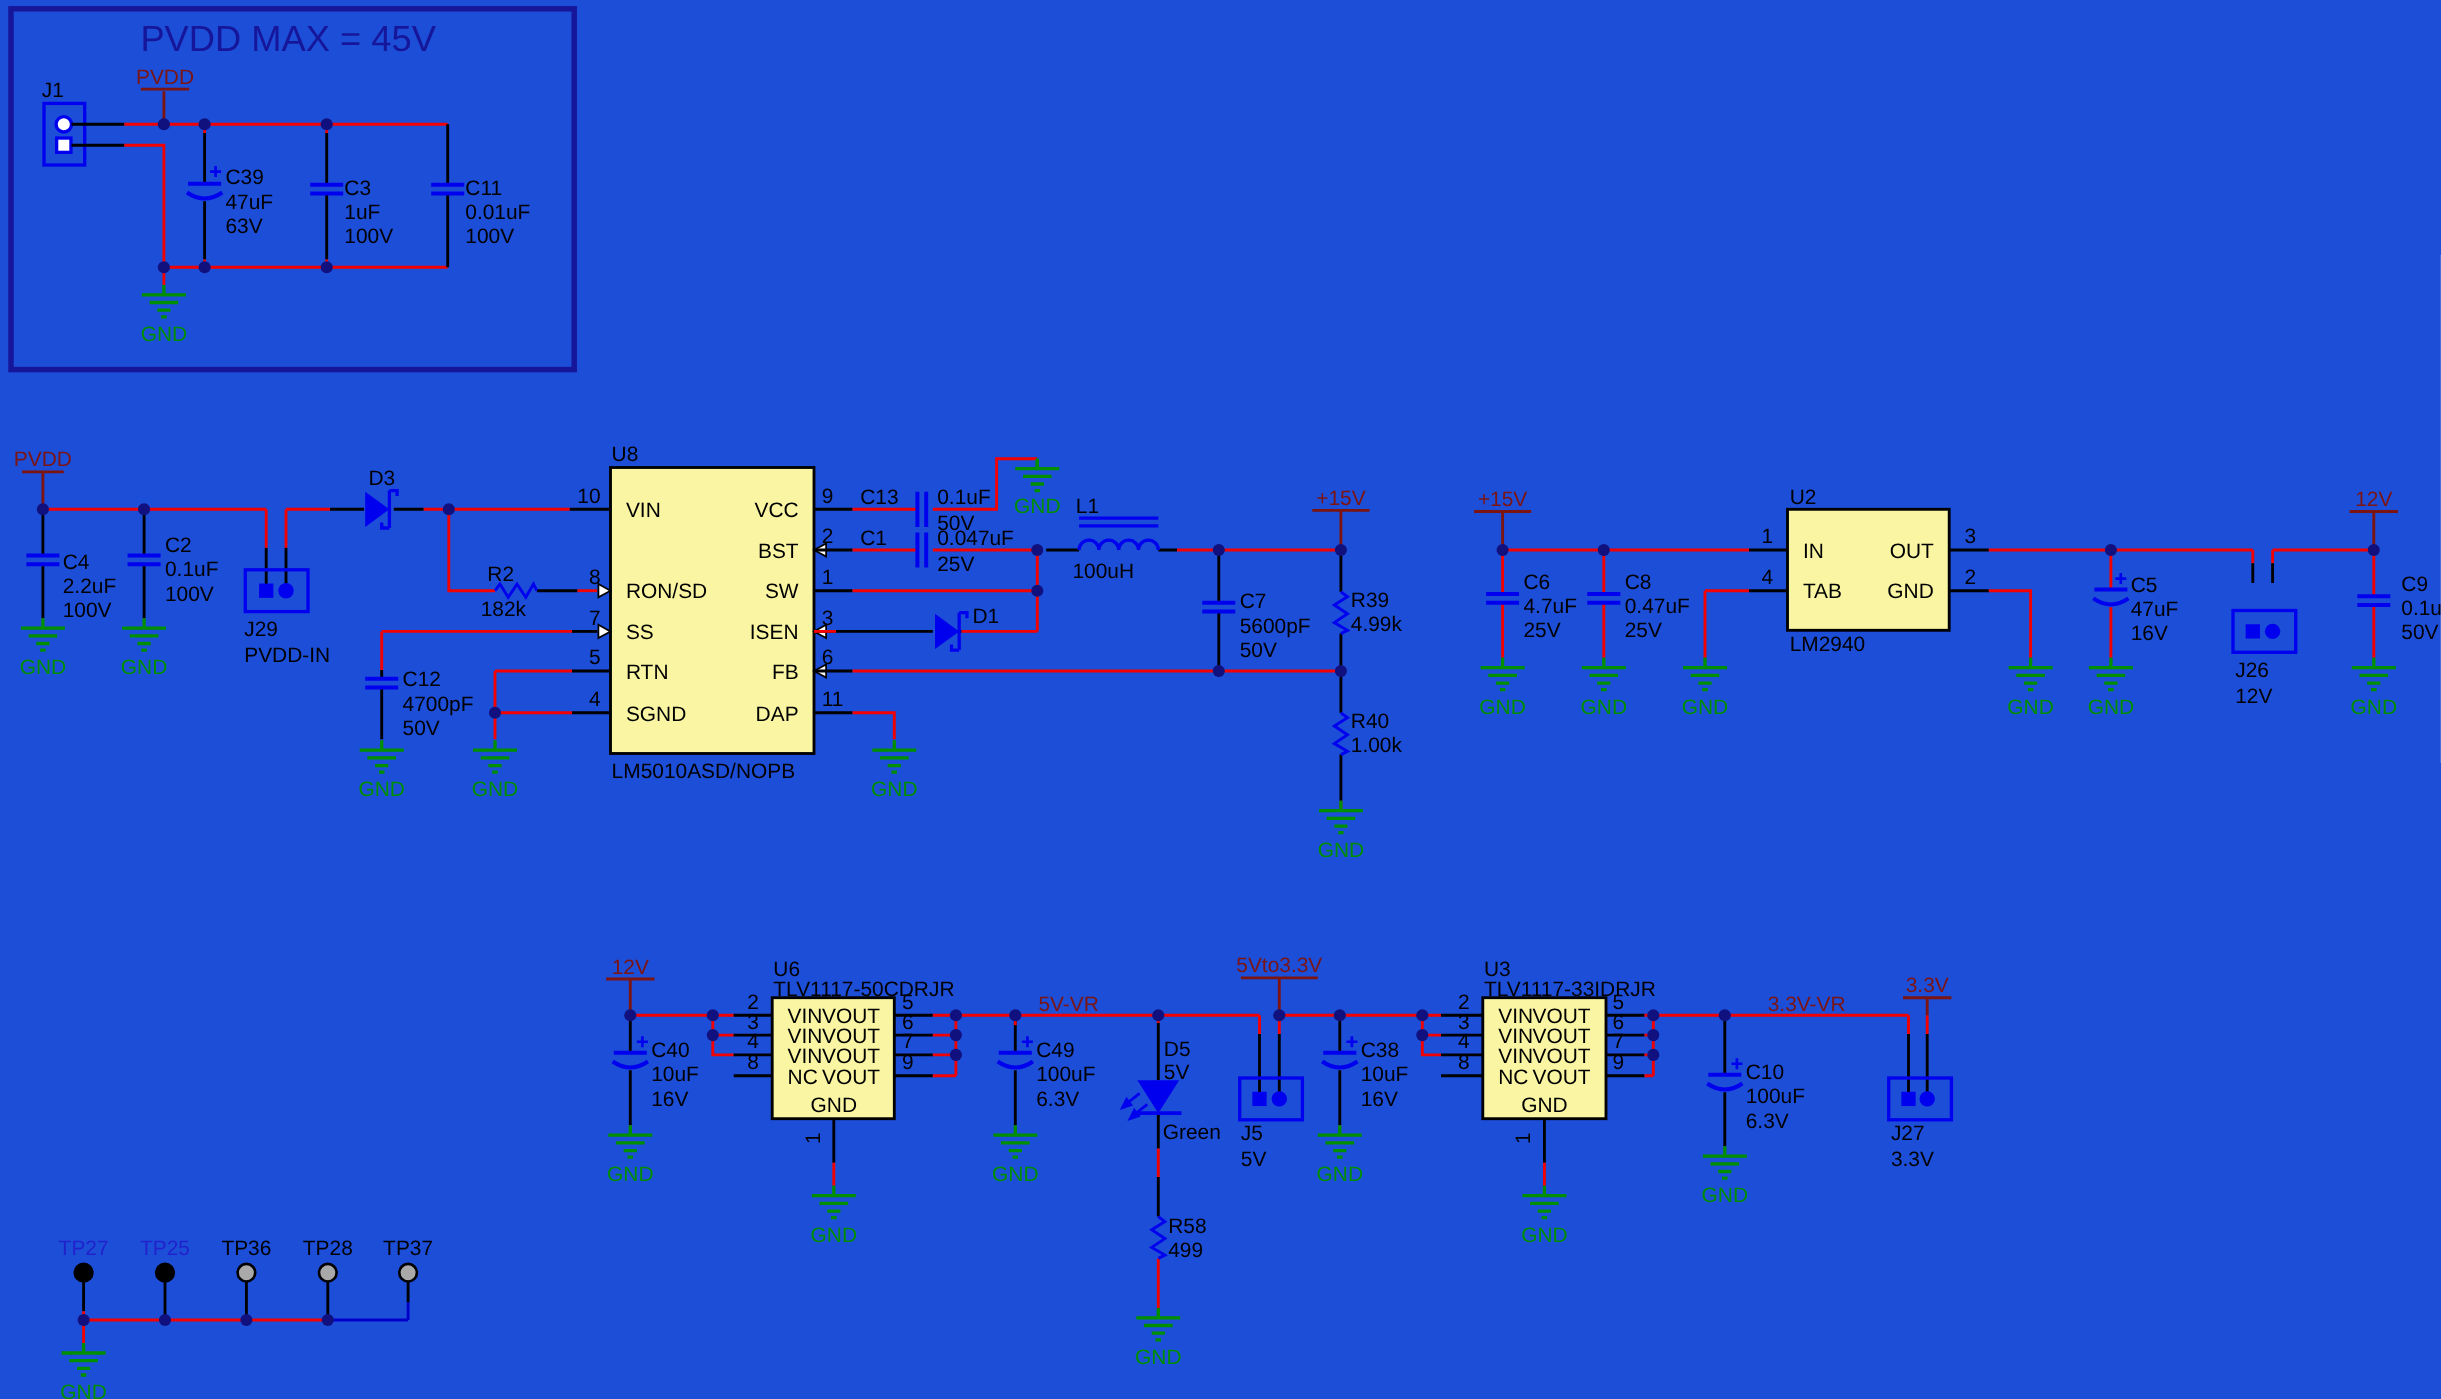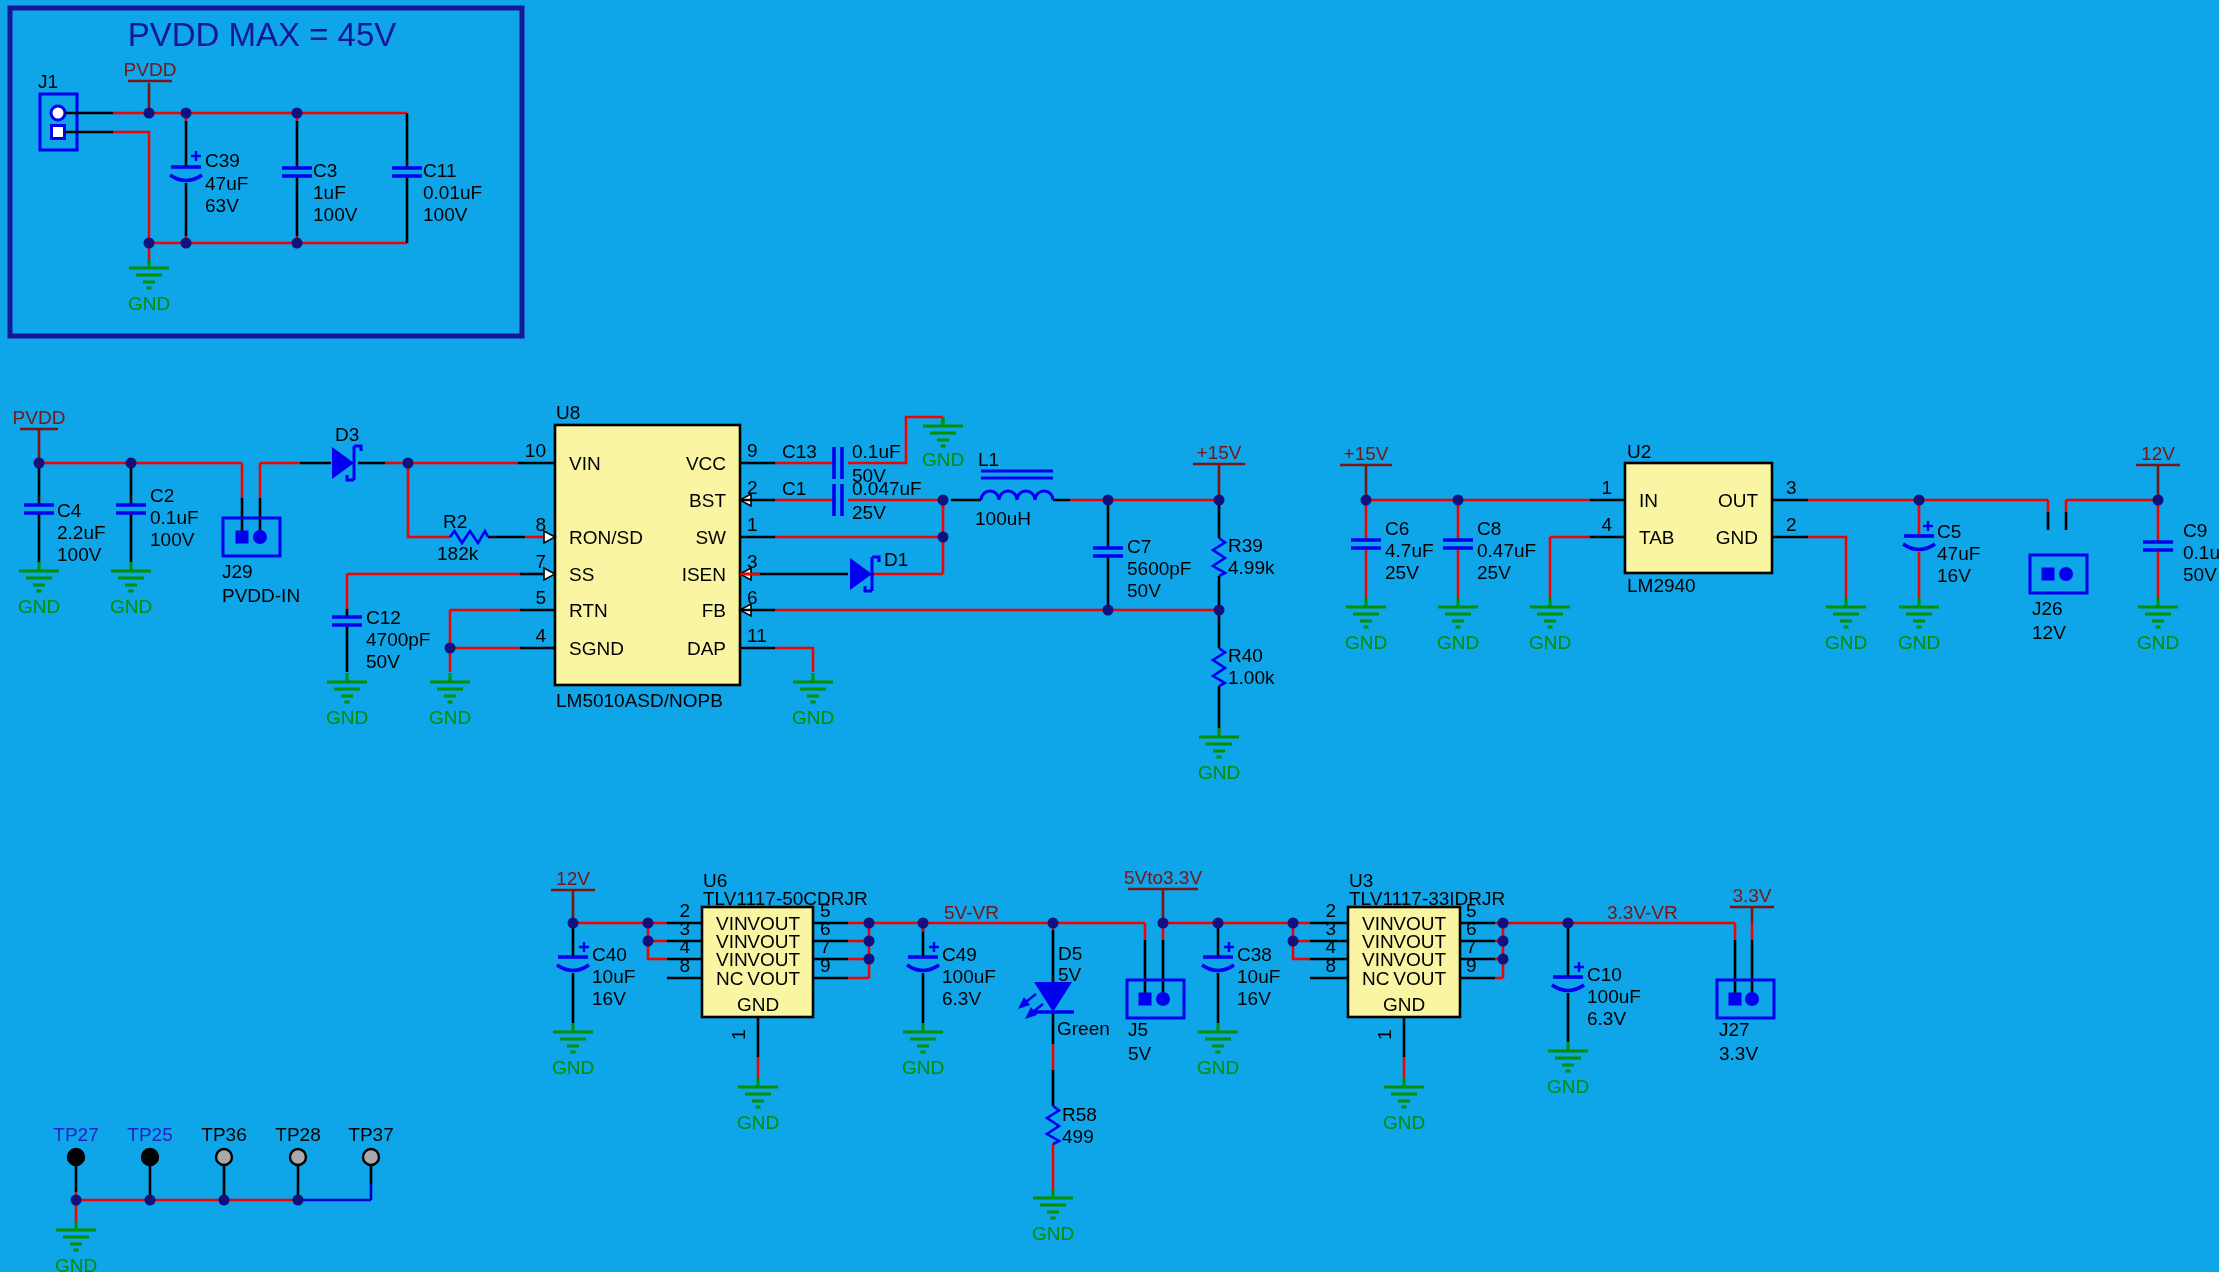--- a/index.html
+++ b/index.html
@@ -1,20 +1,20 @@
 <!DOCTYPE html>
 <html style="--wire: #f30000; --bus: #0000c8; --maroon: #7c1412; --green: #008f00; --comp: #0000ee; --dot: #10107e; --icfill: #f9f5a3; --frame: #16169b; --tpblue: #2222cc;"><head>
 <meta charset="utf-8">
 <style>
   :root{
     --wire:#f30000; --bus:#0000c8; --maroon:#7c1412; --green:#008f00;
     --comp:#0000ee; --dot:#10107e; --icfill:#f9f5a3; --frame:#16169b; --tpblue:#2222cc;
   }
   html,body{margin:0;padding:0;background:#fff}
-  #sheet{position:relative;width:2219px;height:1272px;background:#0ea5e9;overflow:hidden}
+  #sheet{position:relative;width:2219px;height:1272px;background:#1d4ed8;overflow:hidden}
   svg{position:absolute;left:0;top:0}
   text{font-family:"Liberation Sans",sans-serif;font-size:19px;fill:#000}
   .title{font-size:33px;fill:var(--frame)}
   .pn{font-size:19px}
   .t-m{fill:var(--maroon)} .t-g{fill:var(--green)} .t-tpb{fill:var(--tpblue)}
   .mid{text-anchor:middle} .end{text-anchor:end}
   .w{stroke:var(--wire);stroke-width:2.6;fill:none}
   .b{stroke:#000;stroke-width:2.6;fill:none}
   .m{stroke:var(--maroon);stroke-width:2.6;fill:none}
   .g{stroke:var(--green);stroke-width:3;fill:none}

